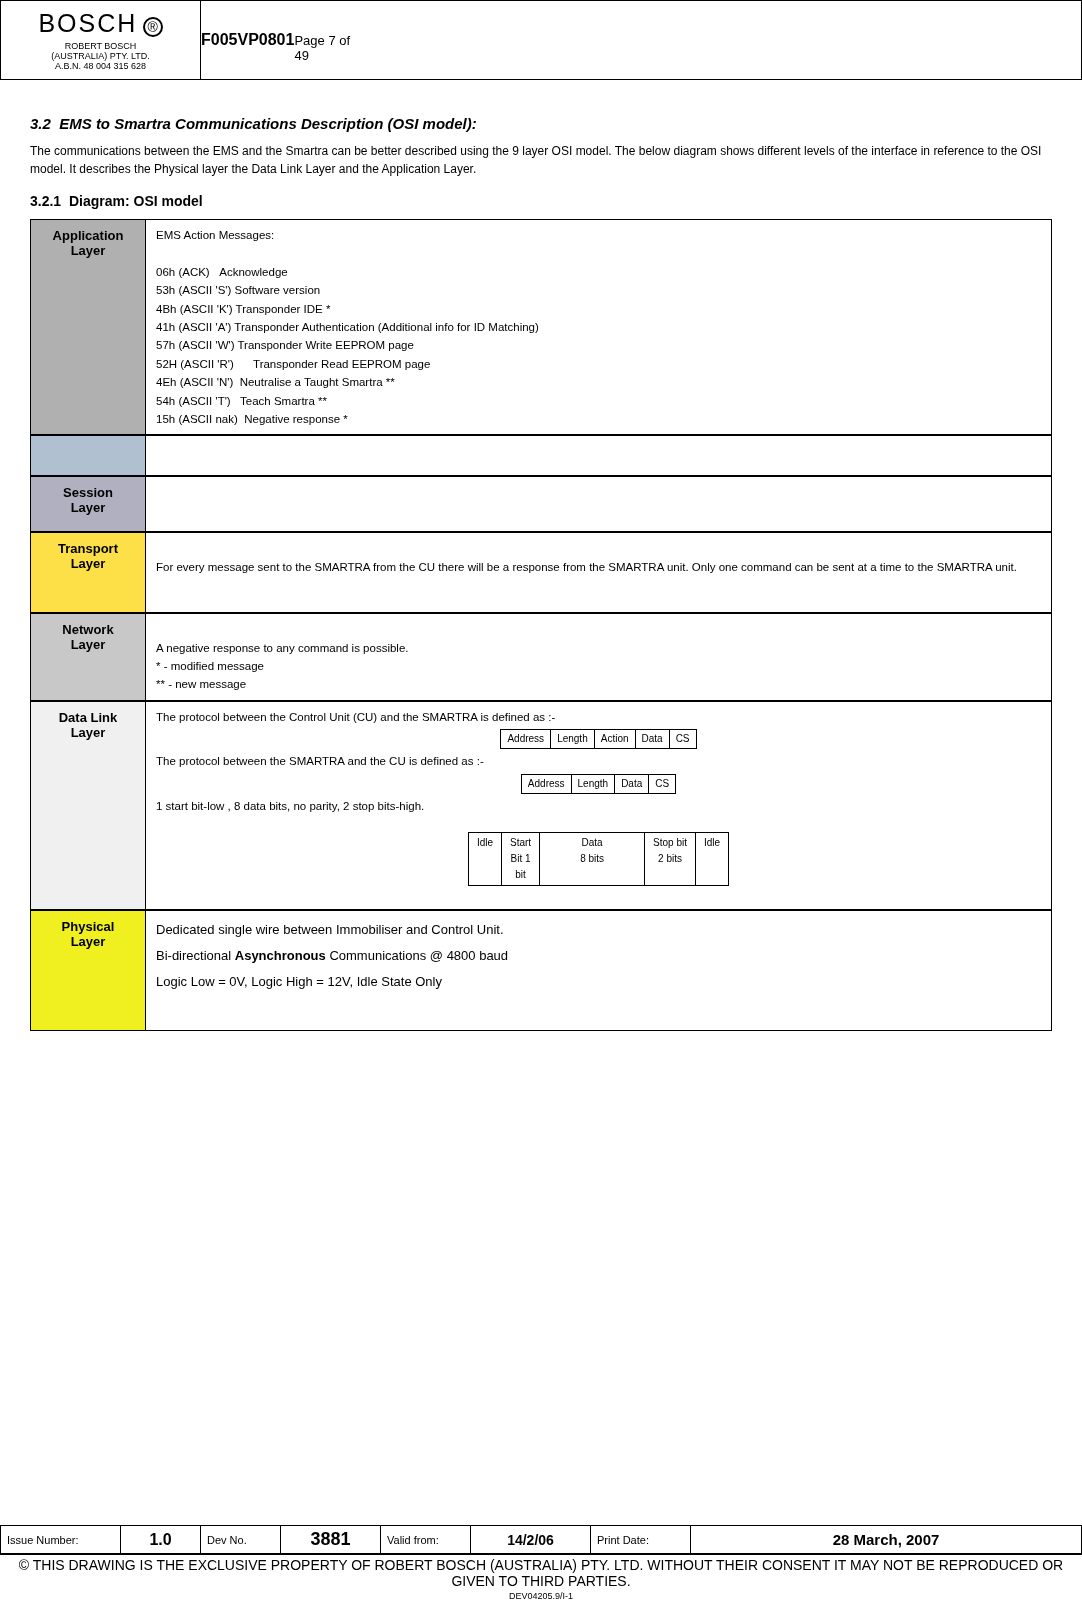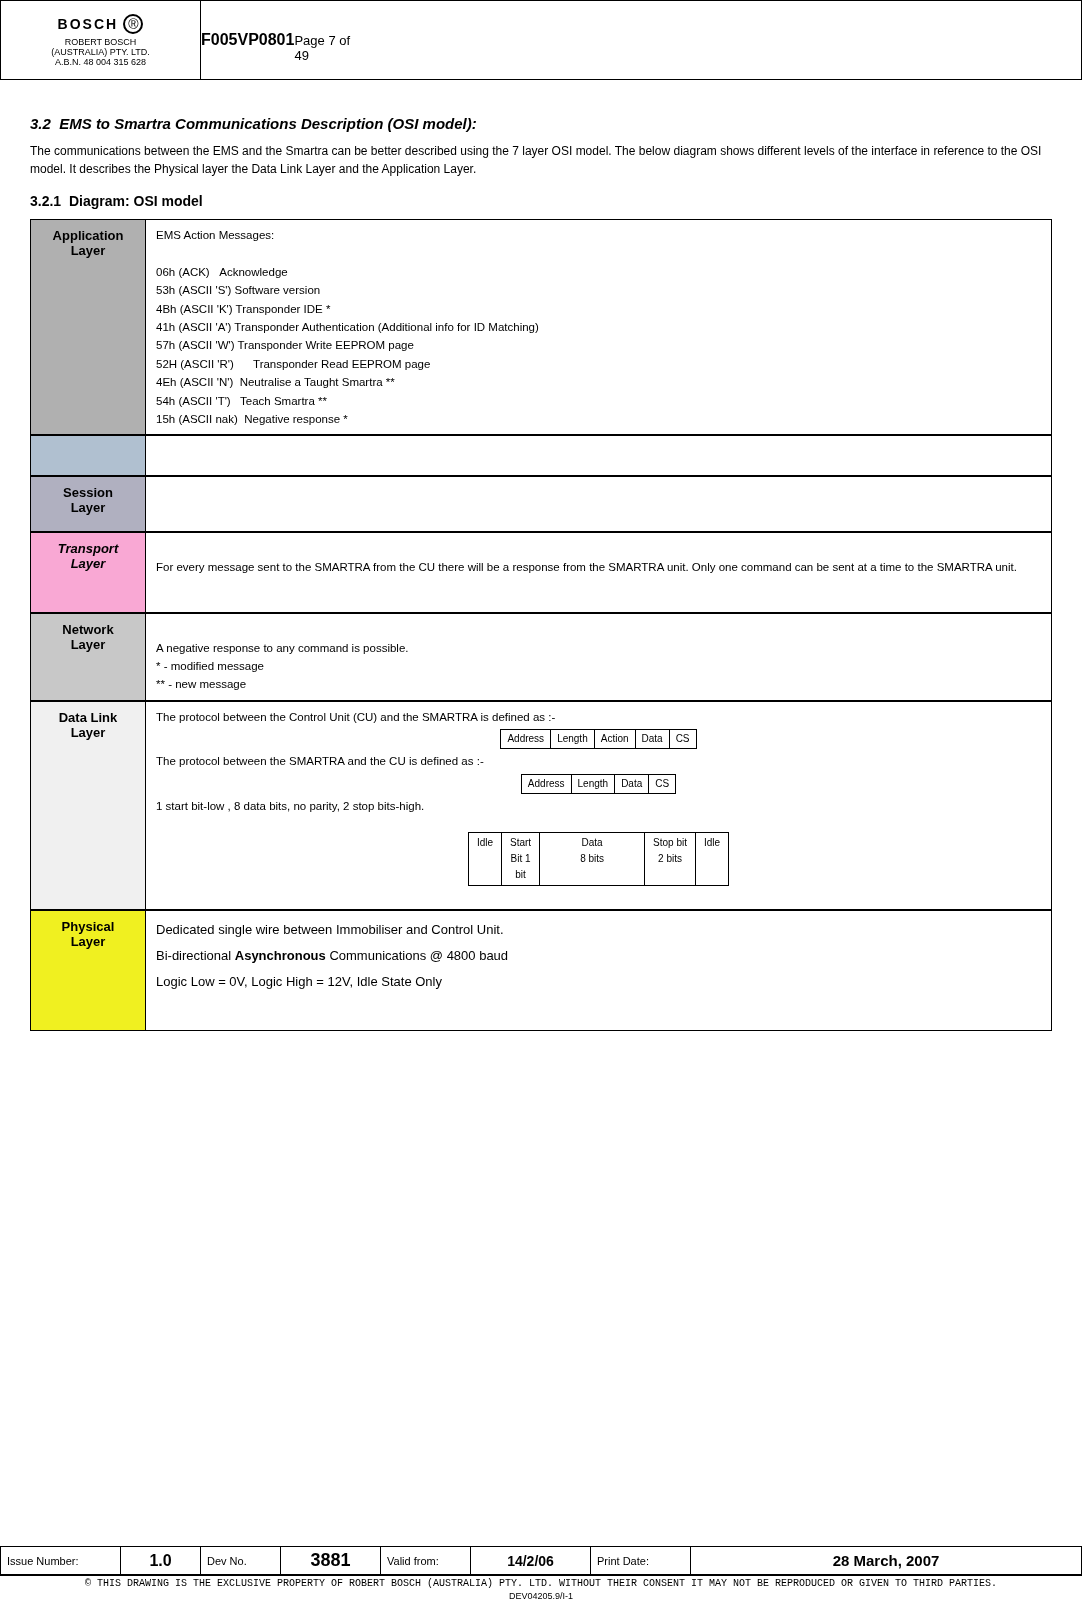--- a/index.html
+++ b/index.html
@@ -21,22 +21,22 @@
     .header-logo {
       width: 200px;
       border-right: 1px solid #000;
       display: flex;
       flex-direction: column;
       align-items: center;
       justify-content: center;
       padding: 5px;
     }
     .bosch-logo {
-      font-size: 14px;
-      font-weight: bold;
+      font-size: 25px;
+      font-weight: normal;
       letter-spacing: 2px;
     }
     .bosch-circle {
       display: inline-block;
       width: 20px;
       height: 20px;
       border: 2px solid #000;
       border-radius: 50%;
       text-align: center;
       line-height: 16px;
@@ -121,21 +121,21 @@
       width: 115px;
       text-align: center;
       font-weight: bold;
       font-size: 13px;
       padding: 8px 4px;
       vertical-align: middle;
     }
     .layer-app { background-color: #b0b0b0; }
     .layer-pres { background-color: #b0c0d0; }
     .layer-sess { background-color: #b0b0c0; }
-    .layer-trans { background-color: #f9a8d4; font-style: italic; }
+    .layer-trans { background-color: #fde047; }
     .layer-net { background-color: #c8c8c8; }
     .layer-data { background-color: #f0f0f0; }
     .layer-phys { background-color: #f0f020; }
 
     .osi-content-cell {
       padding: 6px 10px;
       font-size: 11.5px;
       line-height: 1.6;
     }
 
@@ -183,25 +183,24 @@
       width: 100%;
       border-collapse: collapse;
       border: 1px solid #000;
     }
     .footer-table td {
       border: 1px solid #000;
       padding: 3px 6px;
       font-size: 11px;
     }
     .footer-copyright {
-      font-size: 10px;
+      font-size: 14px;
       text-align: center;
       border-top: 1px solid #000;
       padding: 2px;
-      font-family: Liberation Mono, monospace;
     }
     .footer-dev {
       font-size: 9px;
       text-align: center;
     }
     .issue-num {
       font-size: 16px;
       font-weight: bold;
     }
     .dev-num {
@@ -237,21 +236,21 @@
     <div class="header-page">Page 7 of 49</div>
   </div>
 </div>
 
 <div class="main-content">
 
   <div class="section-title">
     <span>3.2</span>&nbsp;&nbsp;<span>EMS to Smartra Communications Description (OSI model):</span>
   </div>
 
-  <div class="intro-text">The communications between the EMS and the Smartra can be better described using the 7 layer OSI model.  The below diagram shows different levels of the interface in reference to the OSI model.  It describes the Physical layer the Data Link Layer and the Application Layer.</div>
+  <div class="intro-text">The communications between the EMS and the Smartra can be better described using the 9 layer OSI model.  The below diagram shows different levels of the interface in reference to the OSI model.  It describes the Physical layer the Data Link Layer and the Application Layer.</div>
 
   <div class="subsection-title">
     <span>3.2.1</span>&nbsp;&nbsp;<span>Diagram: OSI model</span>
   </div>
 
   <table class="osi-table">
 
     <tbody>
         <tr>
       <td class="osi-layer-cell layer-app" rowspan="3">Application<br>Layer</td>

